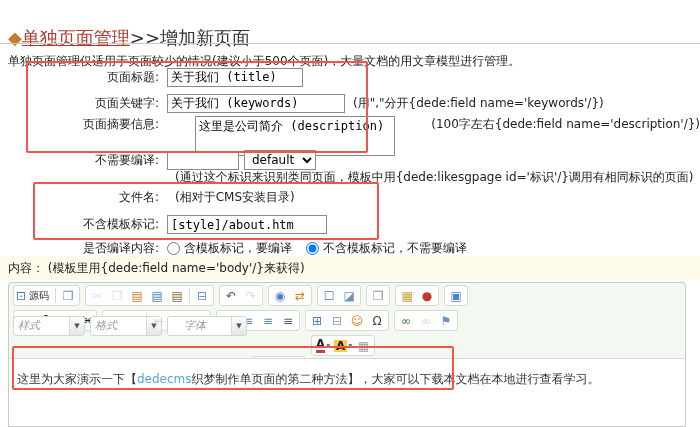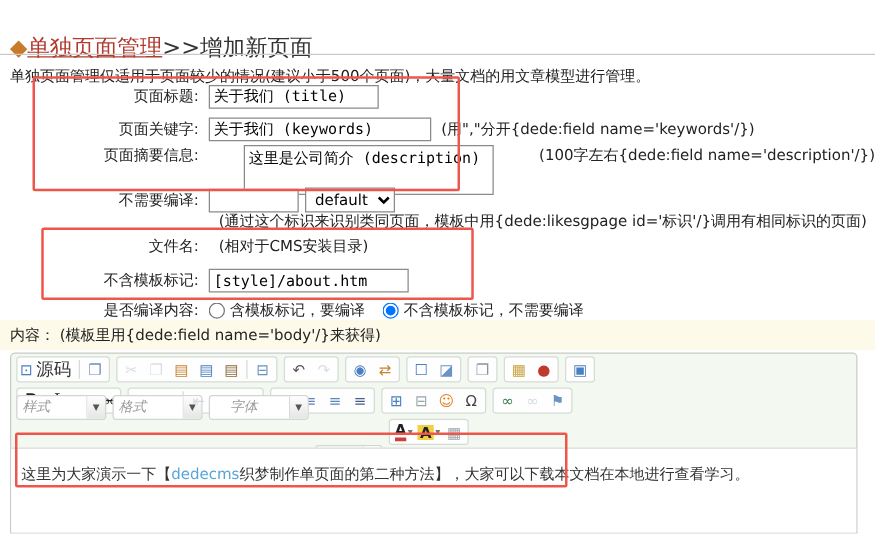--- a/index.html
+++ b/index.html
@@ -47,21 +47,21 @@
   .trow { display:flex; align-items:center; gap:5px; padding:2px 4px; height:25px; flex:0 0 25px; }
   .tgroup { display:inline-flex; align-items:center; background:#fdfefd; border:1px solid #d5dcd5; border-radius:3px; padding:0 1px; height:21px; }
   .tbtn { min-width:20px; height:18px; display:inline-flex; align-items:center; justify-content:center; border-radius:2px; cursor:pointer; padding:0 1px; }
   .tbtn.dis { opacity:.5; cursor:default; }
   .tglyph { font-size:12px; line-height:1; }
   .gb { font-weight:bold; font-size:13px; color:#222; }
   .gi { font-style:italic; font-family:"DejaVu Serif",serif; font-size:13px; color:#222; }
   .gu { text-decoration:underline; font-size:12px; color:#222; }
   .gs { font-size:8px; text-decoration:line-through; color:#222; }
   .tsep { width:1px; height:15px; background:#d5dcd5; margin:0 2px; }
-  .tlabel { font-size:14px; color:#333; padding:0 3px; white-space:nowrap; }
+  .tlabel { font-size:10px; color:#333; padding:0 3px; white-space:nowrap; }
   .tcaret { font-size:8px; color:#777; margin-left:1px; }
   .tdrop { display:inline-flex; align-items:center; justify-content:space-between; background:#fff; border:1px solid #d0d6d0; border-radius:3px; height:20px; padding-left:4px; cursor:pointer; }
   .tdrop:nth-child(1){ width:72px; } .tdrop:nth-child(2){ width:72px; }
   .tdrop:nth-child(3){ width:80px;padding-left:16px; } .tdrop:nth-child(4){ width:54px;margin-top:40px; }
   .tdrop em { font-style:italic; font-family:"DejaVu Serif",serif; color:#9a9a9a; font-size:11px; }
   .dcaret { width:15px; height:18px; border-left:1px solid #d5dcd5; display:flex; align-items:center; justify-content:center; font-size:7px; color:#555; background:linear-gradient(#fdfdfd,#e4e6e4); border-radius:0 2px 2px 0; }
   .ed-body { flex:1; background:#fff; border-top:1px solid #d5dcd5; padding:12px 8px 0 8px; font-size:12px; color:#333; }
   .hl { color:#56a5d8; }
 </style>
 </head>

